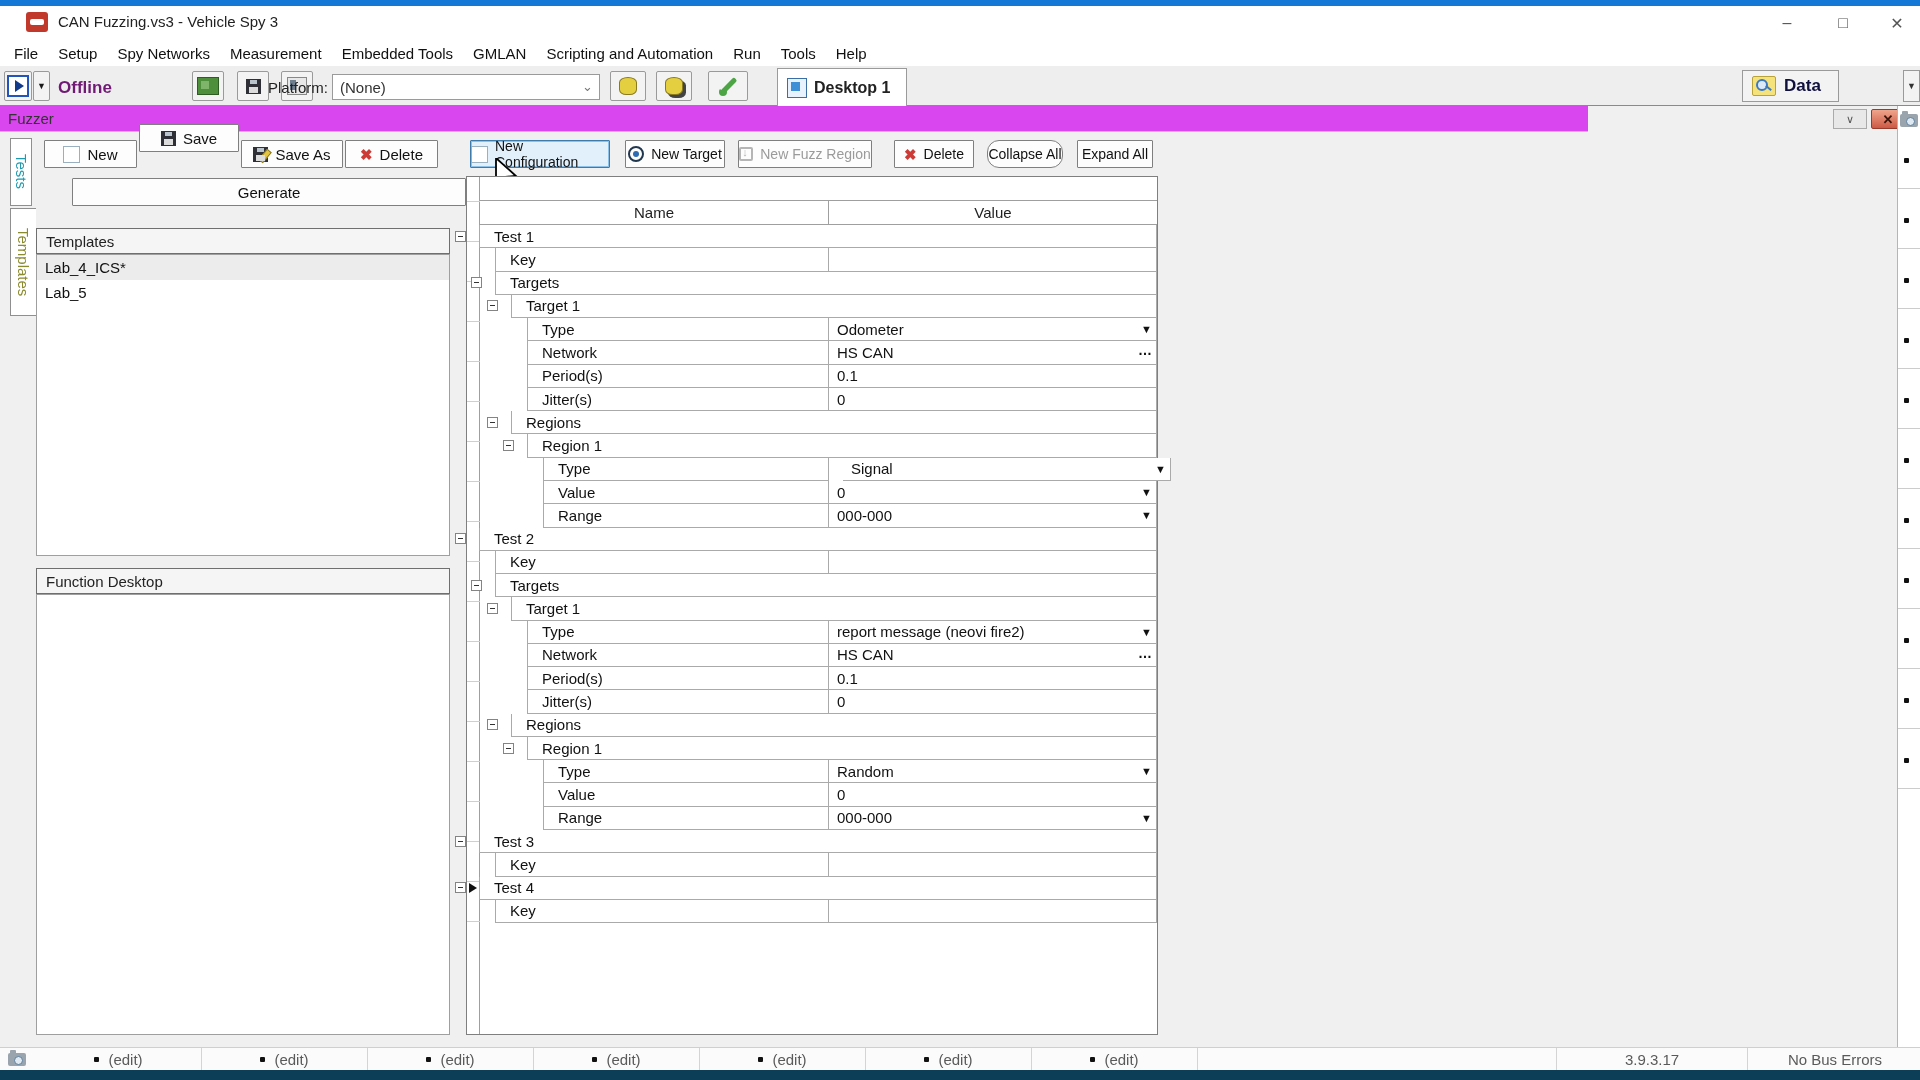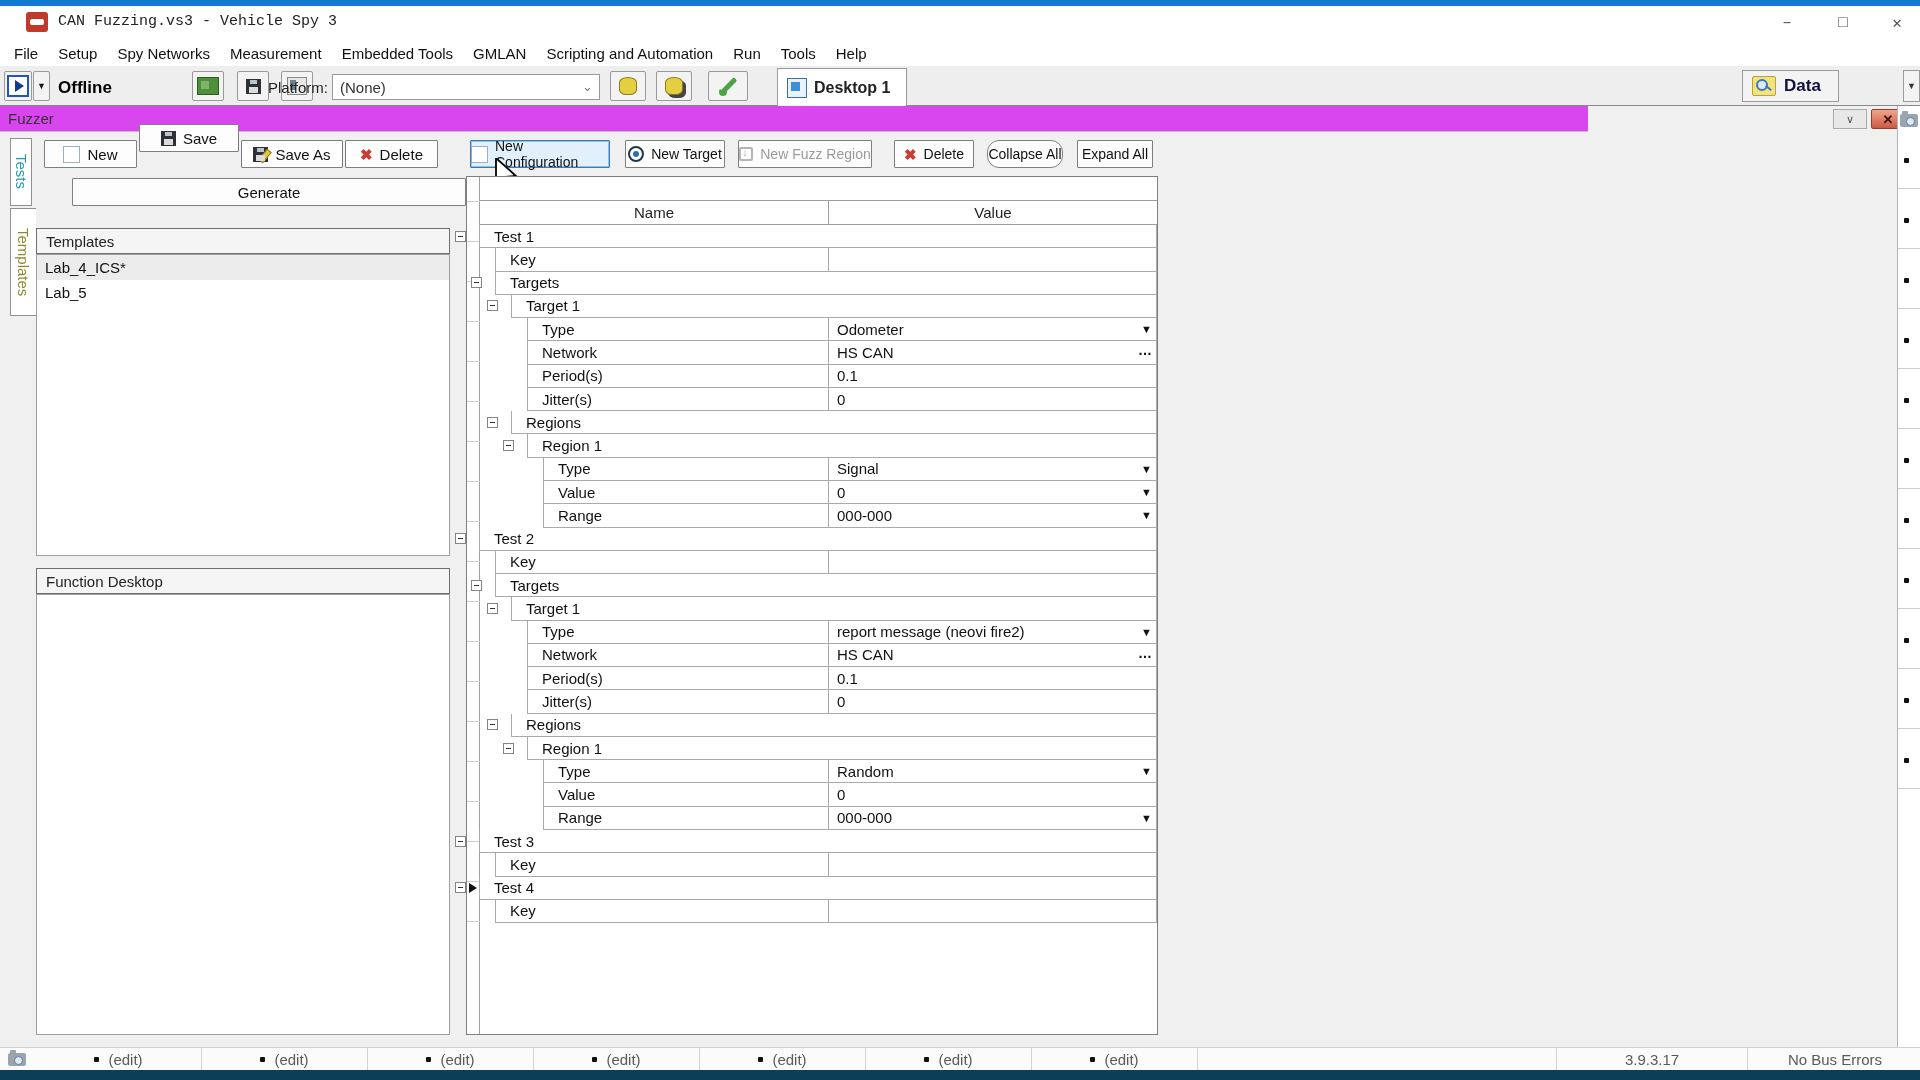--- a/index.html
+++ b/index.html
@@ -2,35 +2,35 @@
 <html><head>
 <meta charset="utf-8">
 <style>
   html,body{margin:0;padding:0;background:#444;}
   .screen{position:relative;width:1920px;height:1080px;background:#f0f0f0;overflow:hidden;
           font-family:"Liberation Sans",sans-serif;color:#1a1a1a;}
   .abs{position:absolute;}
 
   
   .top-strip{left:0;top:0;width:1920px;height:6px;background:#1478d6;}
-  .titlebar{left:0;top:6px;width:1920px;height:34px;background:#ffffff;display:flex;align-items:center;font-family:Liberation Mono, monospace;}
+  .titlebar{left:0;top:6px;width:1920px;height:34px;background:#ffffff;display:flex;align-items:center;}
   .app-icon{position:absolute;left:26px;top:6px;width:22px;height:20px;background:#c0392b;border-radius:3px;}
   .app-icon::after{content:"";position:absolute;left:4px;top:7px;width:14px;height:6px;background:#fff;border-radius:2px;}
   .title-text{position:absolute;left:58px;top:7px;font-size:15px;color:#222;}
   .win-btn{position:absolute;top:4px;width:40px;height:26px;display:flex;align-items:center;justify-content:center;
            font-size:16px;color:#555;}
   .menubar{left:0;top:40px;width:1920px;height:26px;background:#ffffff;display:flex;align-items:center;padding-left:4px;box-sizing:border-box;}
   .menu-item{padding:0 10px;font-size:15px;color:#111;}
 
   .toolbar{left:0;top:66px;width:1920px;height:40px;background:#eeeeee;border-bottom:1px solid #8a8a8a;box-sizing:border-box;}
   .tb-btn{position:absolute;top:5px;height:30px;background:#f3f3f3;border:1px solid #9a9a9a;border-radius:2px;
           display:flex;align-items:center;justify-content:center;box-sizing:border-box;}
   .play-icon{width:18px;height:18px;background:#fff;border:2px solid #2255bb;display:flex;align-items:center;justify-content:center;}
   .play-icon span{width:0;height:0;border-left:9px solid #123a8a;border-top:6px solid transparent;border-bottom:6px solid transparent;margin-left:2px;}
-  .offline{position:absolute;left:58px;top:12px;font-size:17px;font-weight:bold;color:#000000;}
+  .offline{position:absolute;left:58px;top:12px;font-size:17px;font-weight:bold;color:#701a75;}
   .tb-label{position:absolute;left:268px;top:13px;font-size:15px;color:#222;}
   .combo{position:absolute;left:332px;top:8px;width:268px;height:26px;background:#fff;border:1px solid #9a9a9a;
          font-size:15px;color:#333;display:flex;align-items:center;padding-left:7px;box-sizing:border-box;}
   .combo .chev{position:absolute;right:6px;top:4px;color:#777;font-size:13px;}
   .desktop-tab{position:absolute;left:777px;top:2px;width:130px;height:38px;background:#fff;border:1px solid #9a9a9a;border-bottom:none;
                display:flex;align-items:center;gap:7px;padding-left:9px;box-sizing:border-box;}
   .desktop-tab .txt{font-size:16px;font-weight:bold;color:#222;}
   .dt-icon{width:18px;height:18px;background:#e8f2ff;border:1px solid #3a6ea5;position:relative;}
   .dt-icon::after{content:"";position:absolute;left:3px;top:3px;width:9px;height:9px;background:#3f8fd6;}
   .data-btn{position:absolute;left:1742px;top:4px;width:97px;height:32px;background:#f3f3f3;border:1px solid #9a9a9a;
@@ -368,21 +368,21 @@
           <div>Regions</div>
         </div>
         <div class="expander" style="left: 32px; top: 239.795px; margin-left: -12px;"></div>
         <div class="row-cell" style="left: 60px; top: 257.43px; width: 630px; height: 23.27px; padding-left: 14px;">
           <div>Region 1</div>
         </div>
         <div class="expander" style="left: 48px; top: 263.065px; margin-left: -12px;"></div>
         <div class="row-cell" style="left: 76px; top: 280.7px; width: 286px; height: 23.27px; padding-left: 14px;">
           <div>Type</div>
         </div>
-        <div class="row-cell" style="left: 362px; top: 280.7px; width: 328px; height: 23.27px; padding-left: 8px; border-left: none;">
+        <div class="row-cell" style="left: 376px; top: 280.7px; width: 328px; height: 23.27px; padding-left: 8px; border-left: none;">
           <div>Signal</div>
           <div class="val-ctrl" style="font-size: 11px;">▼</div>
         </div>
         <div class="row-cell" style="left: 76px; top: 303.97px; width: 286px; height: 23.27px; padding-left: 14px;">
           <div>Value</div>
         </div>
         <div class="row-cell" style="left: 362px; top: 303.97px; width: 328px; height: 23.27px; padding-left: 8px; border-left: none;">
           <div>0</div>
           <div class="val-ctrl" style="font-size: 11px;">▼</div>
         </div>

